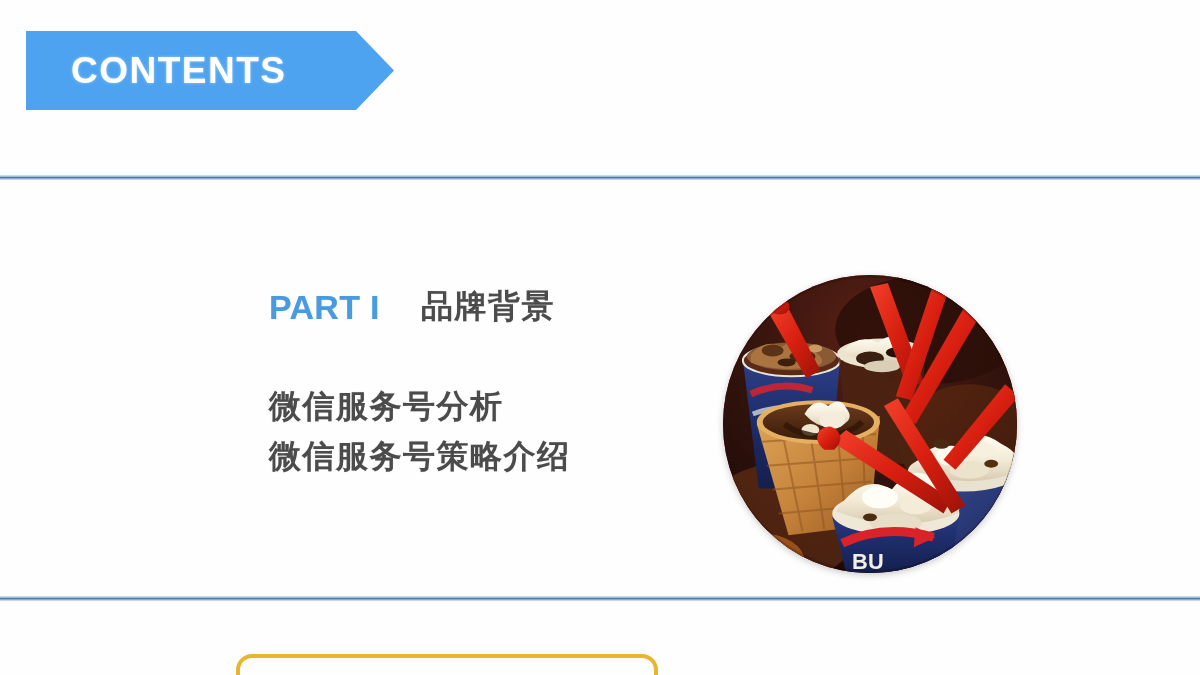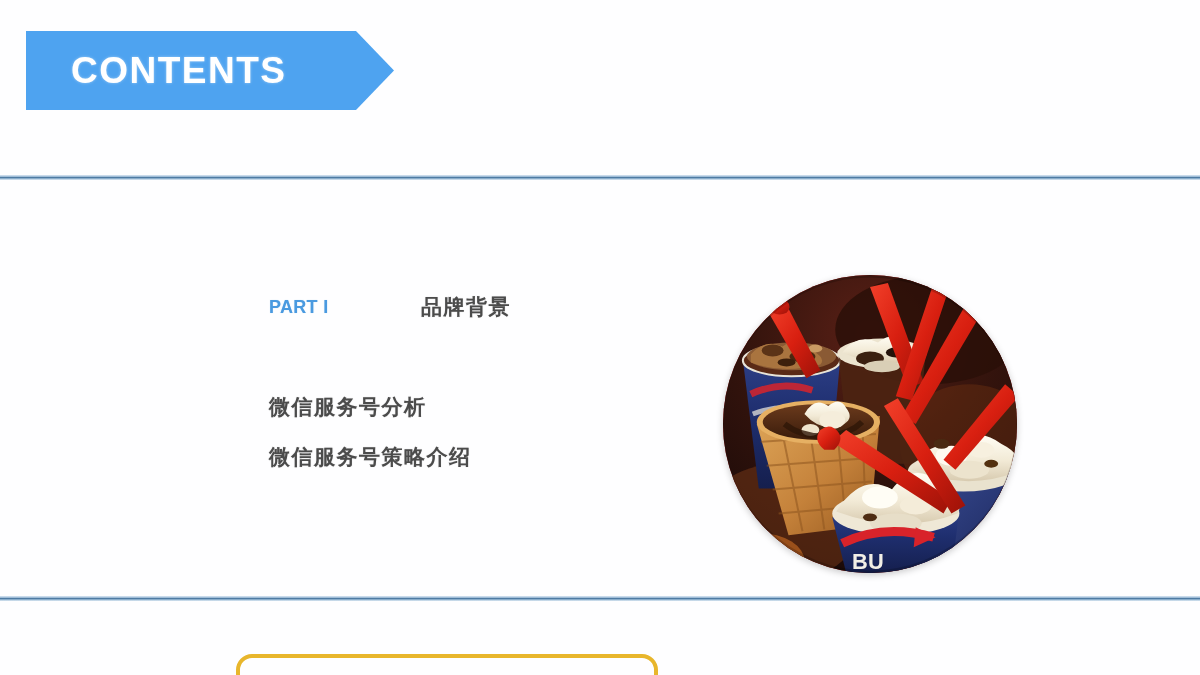--- a/index.html
+++ b/index.html
@@ -70,31 +70,31 @@
   .contents-row {
     position: relative;
     height: 50px;
     display: flex;
     align-items: center;
     padding-left: 33px;
     box-sizing: border-box;
   }
   .part-label {
     color: #4a9ae0;
-    font-size: 18px;
+    font-size: 34px;
     font-weight: bold;
     letter-spacing: 0.3px;
     width: 152px;
     flex: 0 0 152px;
     white-space: nowrap;
     text-shadow: 0 0 1px rgba(74,154,224,0.35);
   }
   .part-title {
     color: #4b4b4b;
-    font-size: 21px;
+    font-size: 32px;
     font-weight: bold;
     letter-spacing: 1.5px;
     white-space: nowrap;
     font-family: "DejaVu Sans", "Liberation Sans", sans-serif;
     text-shadow: 0 0 1px rgba(75,75,75,0.3);
   }
 
   
   .highlight-box {
     position: absolute;

